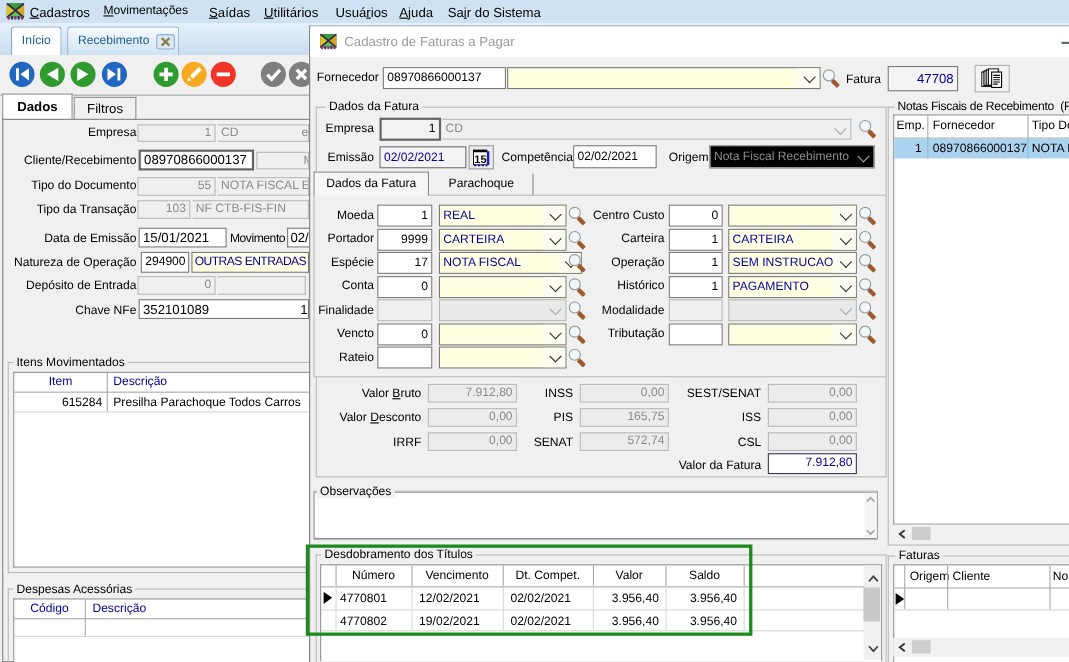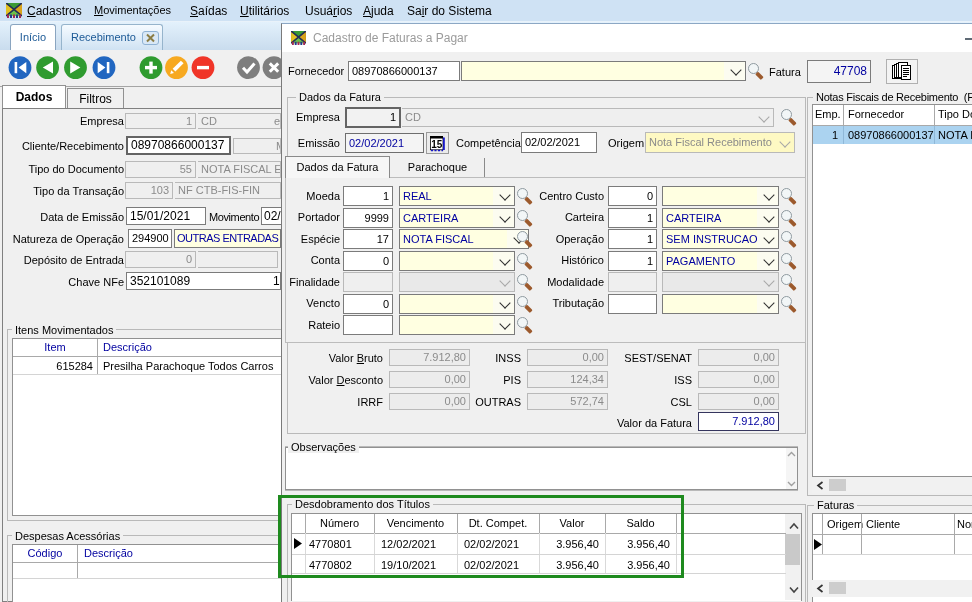--- a/index.html
+++ b/index.html
@@ -185,21 +185,21 @@
 <svg class="ab" style="left:429px;top:135px" width="18" height="17" viewBox="0 0 18 17">
  <rect x="1.5" y="3" width="12.5" height="11.8" fill="#fff" stroke="#000" stroke-width="0.8"></rect>
  <rect x="1" y="1" width="13" height="2.2" fill="#000"></rect>
  <rect x="14" y="2.5" width="1.8" height="12.5" fill="#1515c8"></rect>
  <path d="M2 15.4 h12" stroke="#1515c8" stroke-dasharray="2 1.5" stroke-width="1.5"></path>
  <text x="7.8" y="13" font-size="10" font-weight="bold" text-anchor="middle" fill="#000" font-family="Liberation Sans, sans-serif">15</text>
 </svg>
 <div class="lbl" style="left:456px;top:137px">Competência</div>
 <div class="fld" style="left:521px;top:132px;width:76px;height:21px;line-height:19px">02/02/2021</div>
 <div class="lbl" style="left:608px;top:137px">Origem</div>
-<div class="fld chev chevd" style="left:645px;top:132px;width:150px;height:21px;line-height:19px;background:#fef9c3;border:1px solid #b9b9b9;color:#8b8b8b">Nota Fiscal Recebimento</div>
+<div class="fld chev chevd" style="left:645px;top:132px;width:150px;height:21px;line-height:19px;background:#000000;border:1px solid #b9b9b9;color:#8b8b8b">Nota Fiscal Recebimento</div>
 
 <div class="ab" style="left:285px;top:177px;width:521px;height:166px;background:#f0f0f0;border:1px solid #bcbcbc"></div>
 <div class="ab" style="left:285px;top:156px;width:105px;height:22px;background:#f6f6f6;border:1px solid #8a8a8a;border-bottom:none;font-size:11px;text-align:center;line-height:21px">Dados da Fatura</div>
 <div class="ab" style="left:391px;top:158px;width:93px;height:19px;font-size:11px;text-align:center;line-height:18px">Parachoque</div>
 <div class="ab" style="left:484px;top:158px;width:1px;height:19px;background:#8a8a8a"></div>
 <div class="ab" style="left:286px;top:177px;width:103px;height:1px;background:#f6f6f6"></div>
 <div class="rlbl" style="left:240px;top:190px;width:100px">Moeda</div>
 <div class="fld rt" style="left:343px;top:186px;width:50px;height:20px;line-height:18px">1</div>
 <div class="fld yel chev" style="left:399px;top:186px;width:116px;height:20px;line-height:18px">REAL</div>
 <div class="mag" style="left:516px;top:187px"></div>
@@ -254,26 +254,26 @@
 
 <div class="rlbl" style="left:283px;top:352px;width:100px">Valor <u>B</u>ruto</div>
 <div class="fld dis rt" style="left:389px;top:349px;width:81px;height:17px;line-height:15px;background:#ececec">7.912,80</div>
 <div class="rlbl" style="left:421px;top:352px;width:100px">INSS</div>
 <div class="fld dis rt" style="left:527px;top:349px;width:81px;height:17px;line-height:15px;background:#ececec">0,00</div>
 <div class="rlbl" style="left:592px;top:352px;width:100px">SEST/SENAT</div>
 <div class="fld dis rt" style="left:698px;top:349px;width:81px;height:17px;line-height:15px;background:#ececec">0,00</div>
 <div class="rlbl" style="left:283px;top:374px;width:100px">Valor <u>D</u>esconto</div>
 <div class="fld dis rt" style="left:389px;top:371px;width:81px;height:17px;line-height:15px;background:#ececec">0,00</div>
 <div class="rlbl" style="left:421px;top:374px;width:100px">PIS</div>
-<div class="fld dis rt" style="left:527px;top:371px;width:81px;height:17px;line-height:15px;background:#ececec">124,34</div>
+<div class="fld dis rt" style="left:527px;top:371px;width:81px;height:17px;line-height:15px;background:#ececec">165,75</div>
 <div class="rlbl" style="left:592px;top:374px;width:100px">ISS</div>
 <div class="fld dis rt" style="left:698px;top:371px;width:81px;height:17px;line-height:15px;background:#ececec">0,00</div>
 <div class="rlbl" style="left:283px;top:396px;width:100px">IRRF</div>
 <div class="fld dis rt" style="left:389px;top:393px;width:81px;height:17px;line-height:15px;background:#ececec">0,00</div>
-<div class="rlbl" style="left:421px;top:396px;width:100px">OUTRAS</div>
+<div class="rlbl" style="left:421px;top:396px;width:100px">SENAT</div>
 <div class="fld dis rt" style="left:527px;top:393px;width:81px;height:17px;line-height:15px;background:#ececec">572,74</div>
 <div class="rlbl" style="left:592px;top:396px;width:100px">CSL</div>
 <div class="fld dis rt" style="left:698px;top:393px;width:81px;height:17px;line-height:15px;background:#ececec">0,00</div>
 <div class="rlbl" style="left:592px;top:417px;width:100px">Valor da Fatura</div>
 <div class="fld rt navy" style="left:698px;top:412px;width:81px;height:19px;line-height:17px;border:1px solid #35355e">7.912,80</div>
 
 <div class="grp" style="left:285px;top:446px;width:513px;height:45px"></div>
 <div class="ab" style="left:285px;top:447px;width:513px;height:43px;background:#fff;border:1px solid #919191"></div>
 <div class="glab" style="left:288px;top:441px">Observações</div>
 <div class="ab" style="left:786px;top:448px;width:11px;height:41px;background:#f5f5f5"></div>
@@ -316,21 +316,21 @@
 <svg class="ab" style="left:294px;top:538px" width="8" height="11" viewBox="0 0 8 11">
     <polygon points="0,0 8,5.5 0,11" fill="#000"></polygon>
   </svg>
 <div class="ab" style="left:309px;top:538px">4770801</div>
 <div class="ab" style="left:381px;top:538px">12/02/2021</div>
 <div class="ab" style="left:464px;top:538px">02/02/2021</div>
 <div class="ab rt" style="left:539px;top:538px;width:60px">3.956,40</div>
 <div class="ab rt" style="left:605px;top:538px;width:65px">3.956,40</div>
 <div class="hline" style="left:292px;top:554px;width:494px;background:#d4d4d4"></div>
 <div class="ab" style="left:309px;top:559px">4770802</div>
-<div class="ab" style="left:381px;top:559px">19/10/2021</div>
+<div class="ab" style="left:381px;top:559px">19/02/2021</div>
 <div class="ab" style="left:464px;top:559px">02/02/2021</div>
 <div class="ab rt" style="left:539px;top:559px;width:60px">3.956,40</div>
 <div class="ab rt" style="left:605px;top:559px;width:65px">3.956,40</div>
 <div class="hline" style="left:292px;top:573px;width:494px;background:#d4d4d4"></div>
 
 <div class="grp" style="left:807px;top:97px;width:167px;height:399px;border-right:none"></div>
 <div class="glab" style="left:813px;top:91px;background:#f0f0f0;letter-spacing:-0.25px">Notas Fiscais de Recebimento&nbsp; (F</div>
 <div class="ab" style="left:812px;top:104px;width:160px;height:373px;background:#fff;border:1px solid #919191;border-right:none"></div>
 <div class="ab" style="left:815px;top:108px">Emp.</div>
 <div class="ab" style="left:848px;top:108px">Fornecedor</div>

